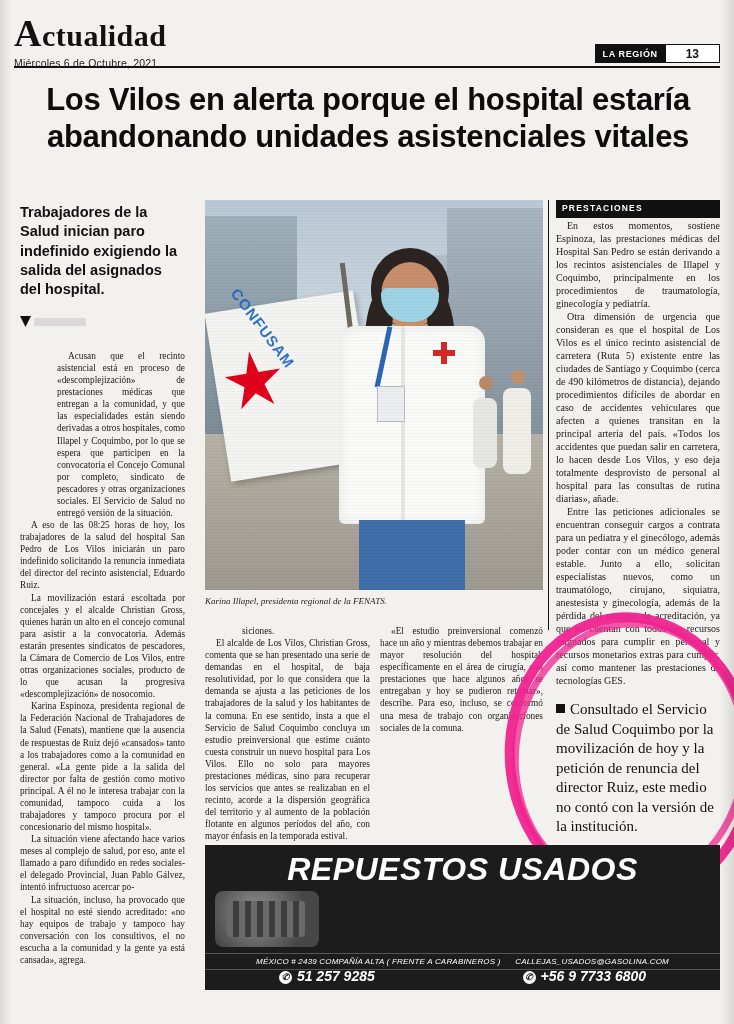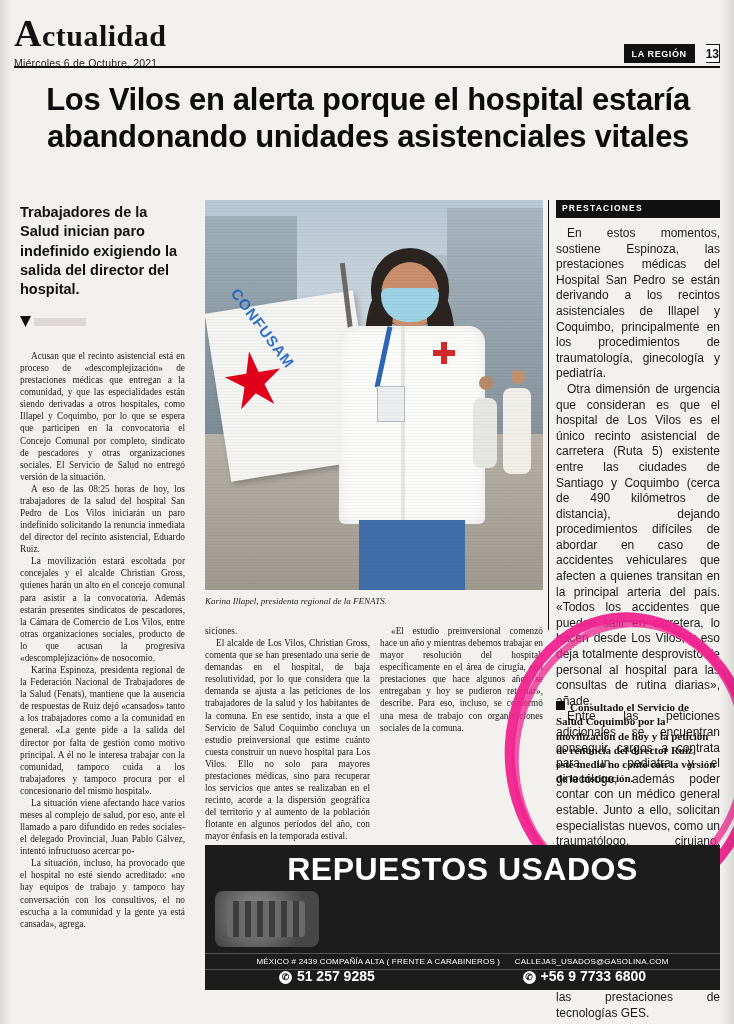--- a/index.html
+++ b/index.html
@@ -22,21 +22,21 @@
   .folio{
     position:absolute;right:14px;top:44px;display:flex;align-items:stretch;height:19px;
   }
   .folio-name{
     background:#111;color:#fff;font-family:"Liberation Sans", sans-serif;font-weight:700;
     font-size:9px;letter-spacing:.6px;padding:0 8px;display:flex;align-items:center;
   }
   .folio-num{
     background:#fff;color:#111;border:1.5px solid #111;border-left:none;
     font-family:"Liberation Sans", sans-serif;font-weight:700;font-size:12px;
-    padding:0 0;display:flex;align-items:center;margin-left:11px;
+    padding:0 20px;display:flex;align-items:center;
   }
 
   
   .headline{
     position:absolute;left:44px;top:82px;width:648px;
     font-family:"Liberation Sans", sans-serif;font-weight:700;font-size:31px;line-height:1.18;
     color:#0c0c0c;letter-spacing:-0.3px;text-align:center;
   }
   .headline .l2{display:block;}
 
@@ -53,21 +53,21 @@
   .lead-smudge{
     position:absolute;left:34px;top:318px;width:52px;height:8px;background:#d9d2d6;opacity:.85;
   }
 
   
   .col{
     position:absolute;font-family:"Liberation Serif", serif;font-size:9.3px;line-height:1.30;
     color:#1a1a1a;text-align:justify;
   }
   .col p{margin:0 0 0 0;text-indent:11px;}
-  .col p.first{text-indent:11px;}
+  .col p.first{text-indent:11px;margin-left:37px;}
   #col1{left:20px;top:350px;width:165px;}
   #col2{left:205px;top:625px;width:165px;}
   #col3{left:380px;top:625px;width:163px;}
 
   
   .photo{
     position:absolute;left:205px;top:200px;width:338px;height:390px;overflow:hidden;
     background:#8fa6b8;
   }
   .photo .sky{position:absolute;inset:0;background:linear-gradient(#b9c9d6 0%,#cfd9e0 38%,#c4c2bb 55%,#b0ada4 100%);}
@@ -121,50 +121,51 @@
 
   
   .side{
     position:absolute;left:556px;top:200px;width:164px;
   }
   .side-head{
     background:#111;color:#fff;font-family:"Liberation Sans", sans-serif;font-weight:700;
     font-size:8.5px;letter-spacing:1.2px;padding:3px 6px;border-bottom:2px solid #111;
   }
   .side-body{
-    font-family:Liberation Sans, sans-serif;font-size:12px;line-height:1.30;color:#1a1a1a;
-    text-align:justify;padding-top:8px;
+    font-family:Liberation Serif, serif;font-size:10px;line-height:1.30;color:#1a1a1a;
+    text-align:justify;padding-top:1px;
   }
   .side-body p{margin:0;text-indent:11px;}
   .side-rule-l{position:absolute;left:548px;top:200px;width:1px;height:430px;background:#111;}
 
   
   .boxpara{
     position:absolute;left:556px;top:700px;width:160px;
-    font-family:"Liberation Serif", serif;font-weight:700;font-size:11px;line-height:1.30;
+    font-family:"Liberation Serif", serif;font-weight:400;font-size:15px;line-height:1.30;
     color:#111;
   }
   .boxpara .sq{
     display:inline-block;width:9px;height:9px;background:#111;margin-right:5px;vertical-align:1px;
   }
   .circle-mark{
     position:absolute;left:505px;top:612px;width:232px;height:272px;
     border:10px solid #f0238f;border-radius:50%;
     transform:rotate(-7deg);pointer-events:none;opacity:.95;
   }
   .circle-mark2{
     position:absolute;left:512px;top:620px;width:222px;height:258px;
     border:7px solid #f0238f;border-radius:50%;
     transform:rotate(6deg);pointer-events:none;opacity:.75;
   }
 
   
   .ad{
     position:absolute;left:205px;top:845px;width:515px;height:145px;background:#1c1c1c;color:#fff;
     overflow:hidden;
+    font-style:italic;
   }
   .ad-title{
     position:absolute;left:0;right:0;top:6px;text-align:center;
     font-family:"Liberation Sans", sans-serif;font-weight:700;font-size:32px;letter-spacing:.5px;
   }
   .ad-lines{
     position:absolute;left:120px;right:10px;top:48px;text-align:center;
     font-family:"Liberation Sans", sans-serif;font-weight:700;font-size:11.5px;line-height:1.55;
     letter-spacing:.3px;
   }
@@ -214,21 +215,21 @@
     <div class="folio-name">LA REGIÓN</div>
     <div class="folio-num">13</div>
   </div>
   <div class="rule"></div>
 
   <div class="headline">
     <span>Los Vilos en alerta porque el hospital estaría</span>
     <span class="l2">abandonando unidades asistenciales vitales</span>
   </div>
 
-  <div class="lead">Trabajadores de la Salud inician paro indefinido exigiendo la salida del director del hospital.</div>
+  <div class="lead">Trabajadores de la Salud inician paro indefinido exigiendo la salida del asignados del hospital.</div>
   <div class="lead-mark"></div>
   <div class="lead-smudge"></div>
 
   <div class="col" id="col1">
     <p class="first">Acusan que el recinto asistencial está en proceso de «descomplejización» de prestaciones médicas que entregan a la comunidad, y que las especialidades están siendo derivadas a otros hospitales, como Illapel y Coquimbo, por lo que se espera que participen en la convocatoria el Concejo Comunal por completo, sindicato de pescadores y otras organizaciones sociales. El Servicio de Salud no entregó versión de la situación.</p>
     <p>A eso de las 08:25 horas de hoy, los trabajadores de la salud del hospital San Pedro de Los Vilos iniciarán un paro indefinido solicitando la renuncia inmediata del director del recinto asistencial, Eduardo Ruiz.</p>
     <p>La movilización estará escoltada por concejales y el alcalde Christian Gross, quienes harán un alto en el concejo comunal para asistir a la convocatoria. Además estarán presentes sindicatos de pescadores, la Cámara de Comercio de Los Vilos, entre otras organizaciones sociales, producto de lo que acusan la progresiva «descomplejización» de nosocomio.</p>
     <p>Karina Espinoza, presidenta regional de la Federación Nacional de Trabajadores de la Salud (Fenats), mantiene que la ausencia de respuestas de Ruiz dejó «cansados» tanto a los trabajadores como a la comunidad en general. «La gente pide a la salida del director por falta de gestión como motivo principal. A él no le interesa trabajar con la comunidad, tampoco cuida a los trabajadores y tampoco procura por el concesionario del mismo hospital».</p>
     <p>La situación viene afectando hace varios meses al complejo de salud, por eso, ante el llamado a paro difundido en redes sociales- el delegado Provincial, Juan Pablo Gálvez, intentó infructuoso acercar po-</p>
     <p>La situación, incluso, ha provocado que el hospital no esté siendo acreditado: «no hay equipos de trabajo y tampoco hay conversación con los consultivos, el no escucha a la comunidad y la gente ya está cansada», agrega.</p>

